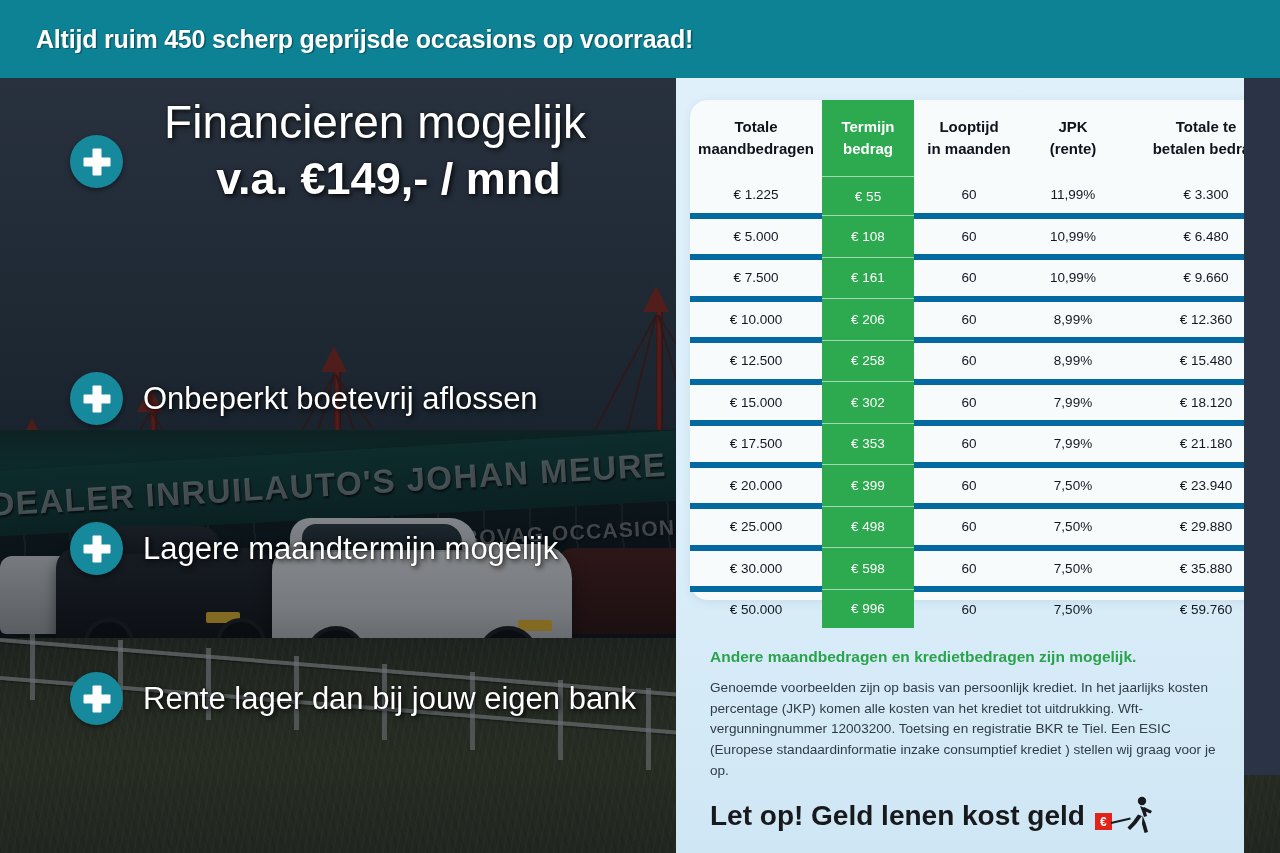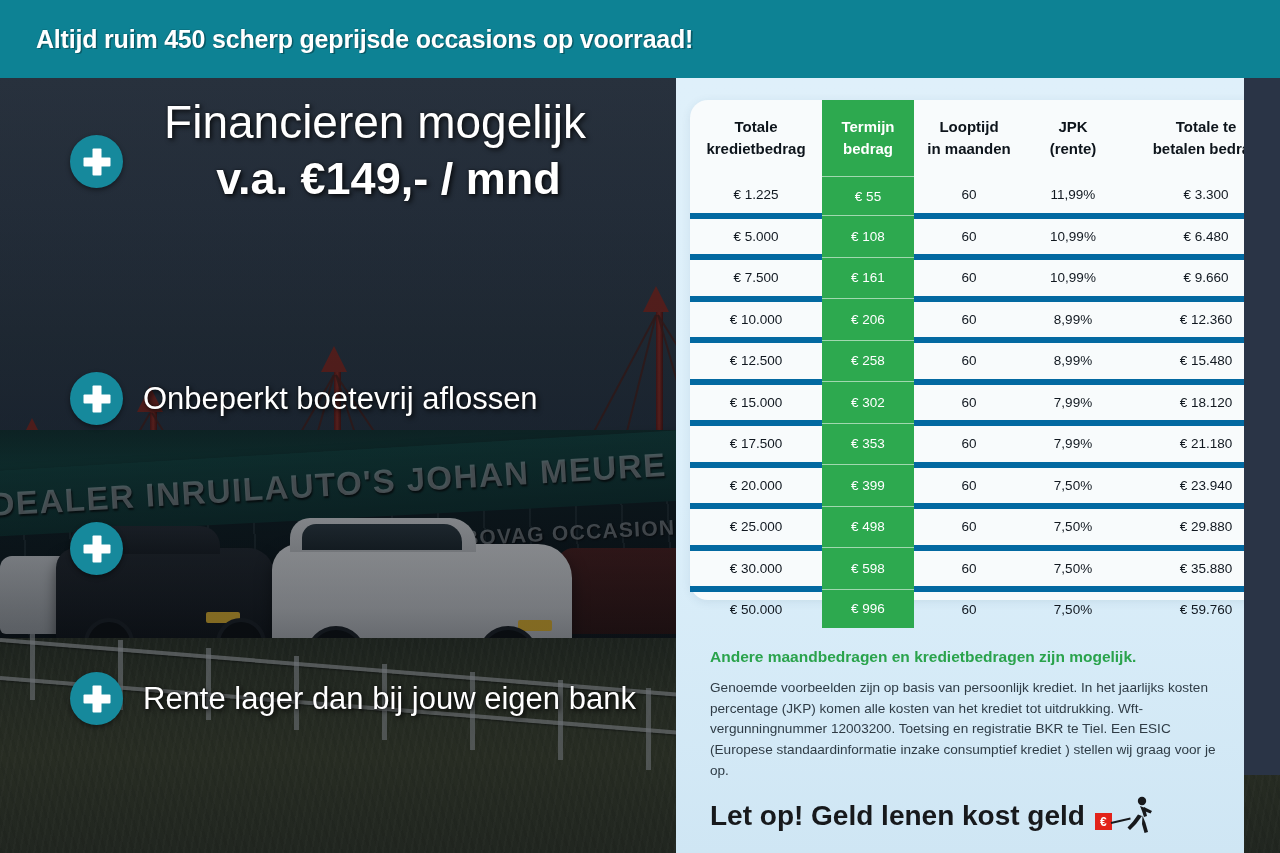--- a/index.html
+++ b/index.html
@@ -551,20 +551,21 @@
       <div class="headline-2">v.a. €149,- / mnd</div>
     </div>
 
     <div class="bullet-row" style="top:294px;">
       <div class="bullet-icon"></div>
       <div class="bullet-label">Onbeperkt boetevrij aflossen</div>
     </div>
 
     <div class="bullet-row" style="top:444px;">
       <div class="bullet-icon"></div>
+      <div class="bullet-label">Lagere maandtermijn mogelijk</div>
     </div>
 
     <div class="bullet-row" style="top:594px;">
       <div class="bullet-icon"></div>
       <div class="bullet-label">Rente lager dan bij jouw eigen bank</div>
     </div>
   </div>
 
   <div id="right-panel">
 
@@ -575,21 +576,21 @@
           <col class="c0">
             <col class="c1">
             <col class="c2">
             <col class="c3">
             <col class="c4">
         </colgroup>
         <thead>
           <tr>
             <th>
               <div>Totale</div>
-              <div>kredietbedrag</div>
+              <div>maandbedragen</div>
             </th>
             <th class="col-green">
               <div>Termijn</div>
               <div>bedrag</div>
             </th>
             <th>
               <div>Looptijd</div>
               <div>in maanden</div>
             </th>
             <th>

